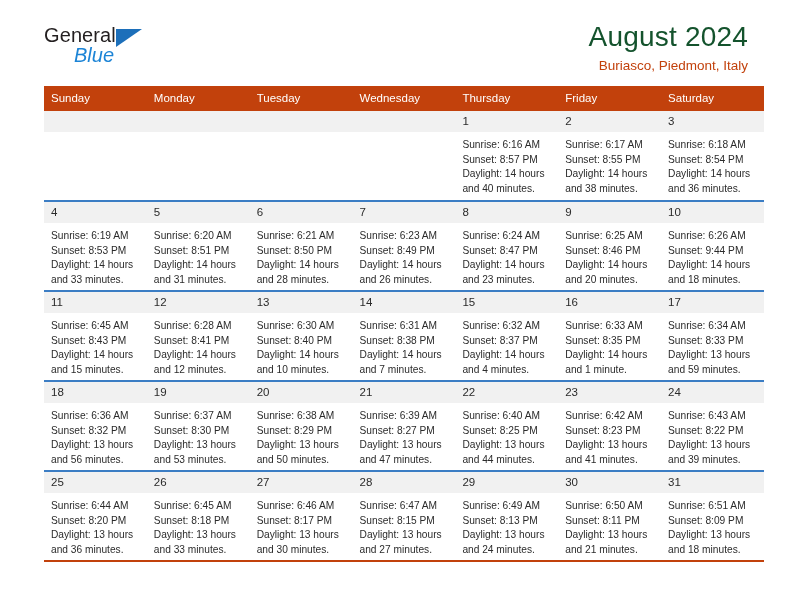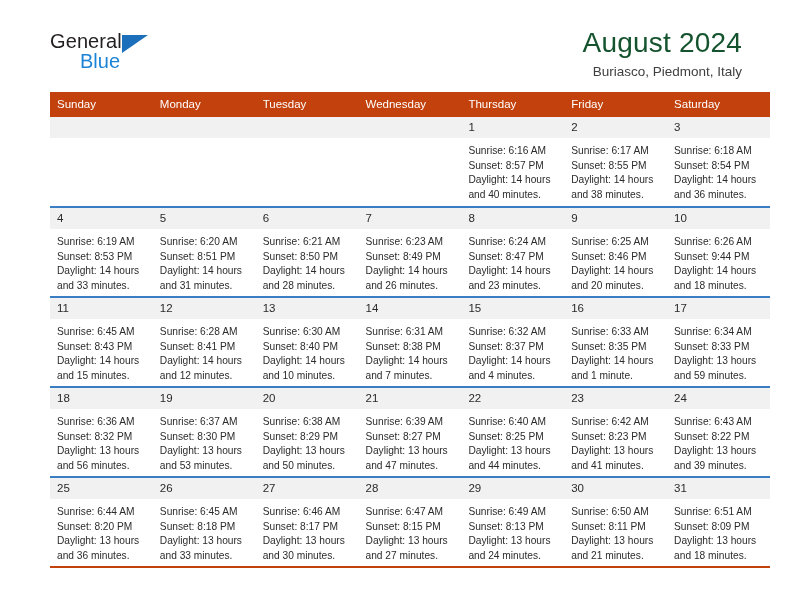--- a/index.html
+++ b/index.html
@@ -7,21 +7,21 @@
     width: 792px;
     height: 612px;
     background: #ffffff;
     font-family: "Liberation Sans", sans-serif;
     -webkit-font-smoothing: antialiased;
   }
   .page {
     position: relative;
     width: 792px;
     height: 452px;
-    padding: 14px;
+    padding: 8px;
   }
 
   
   .topbar {
     position: relative;
     height: 78px;
     margin: 0 36px;
     display: flex;
     align-items: flex-start;
     justify-content: space-between;
@@ -47,35 +47,36 @@
     width: 0; height: 0;
     border-left: 26px solid #1c6fba;
     border-bottom: 18px solid transparent;
   }
   .logo-blue {
     position: absolute;
     left: 30px; top: 20px;
     font-size: 20px;
     color: #1c84d6;
     font-family: "Liberation Sans", sans-serif;
+    font-style: italic;
   }
   .titlewrap {
     margin-top: 12px;
     text-align: right;
   }
   .month-title {
     font-size: 28px;
     font-weight: normal;
     color: #14532d;
     line-height: 34px;
     letter-spacing: .2px;
   }
   .location {
     font-size: 13.5px;
-    color: #404040;
+    color: #c2410c;
     line-height: 20px;
     margin-top: 2px;
   }
 
   
   .calendar {
     margin: 0 36px;
     width: 720px;
     border-collapse: collapse;
     table-layout: fixed;

